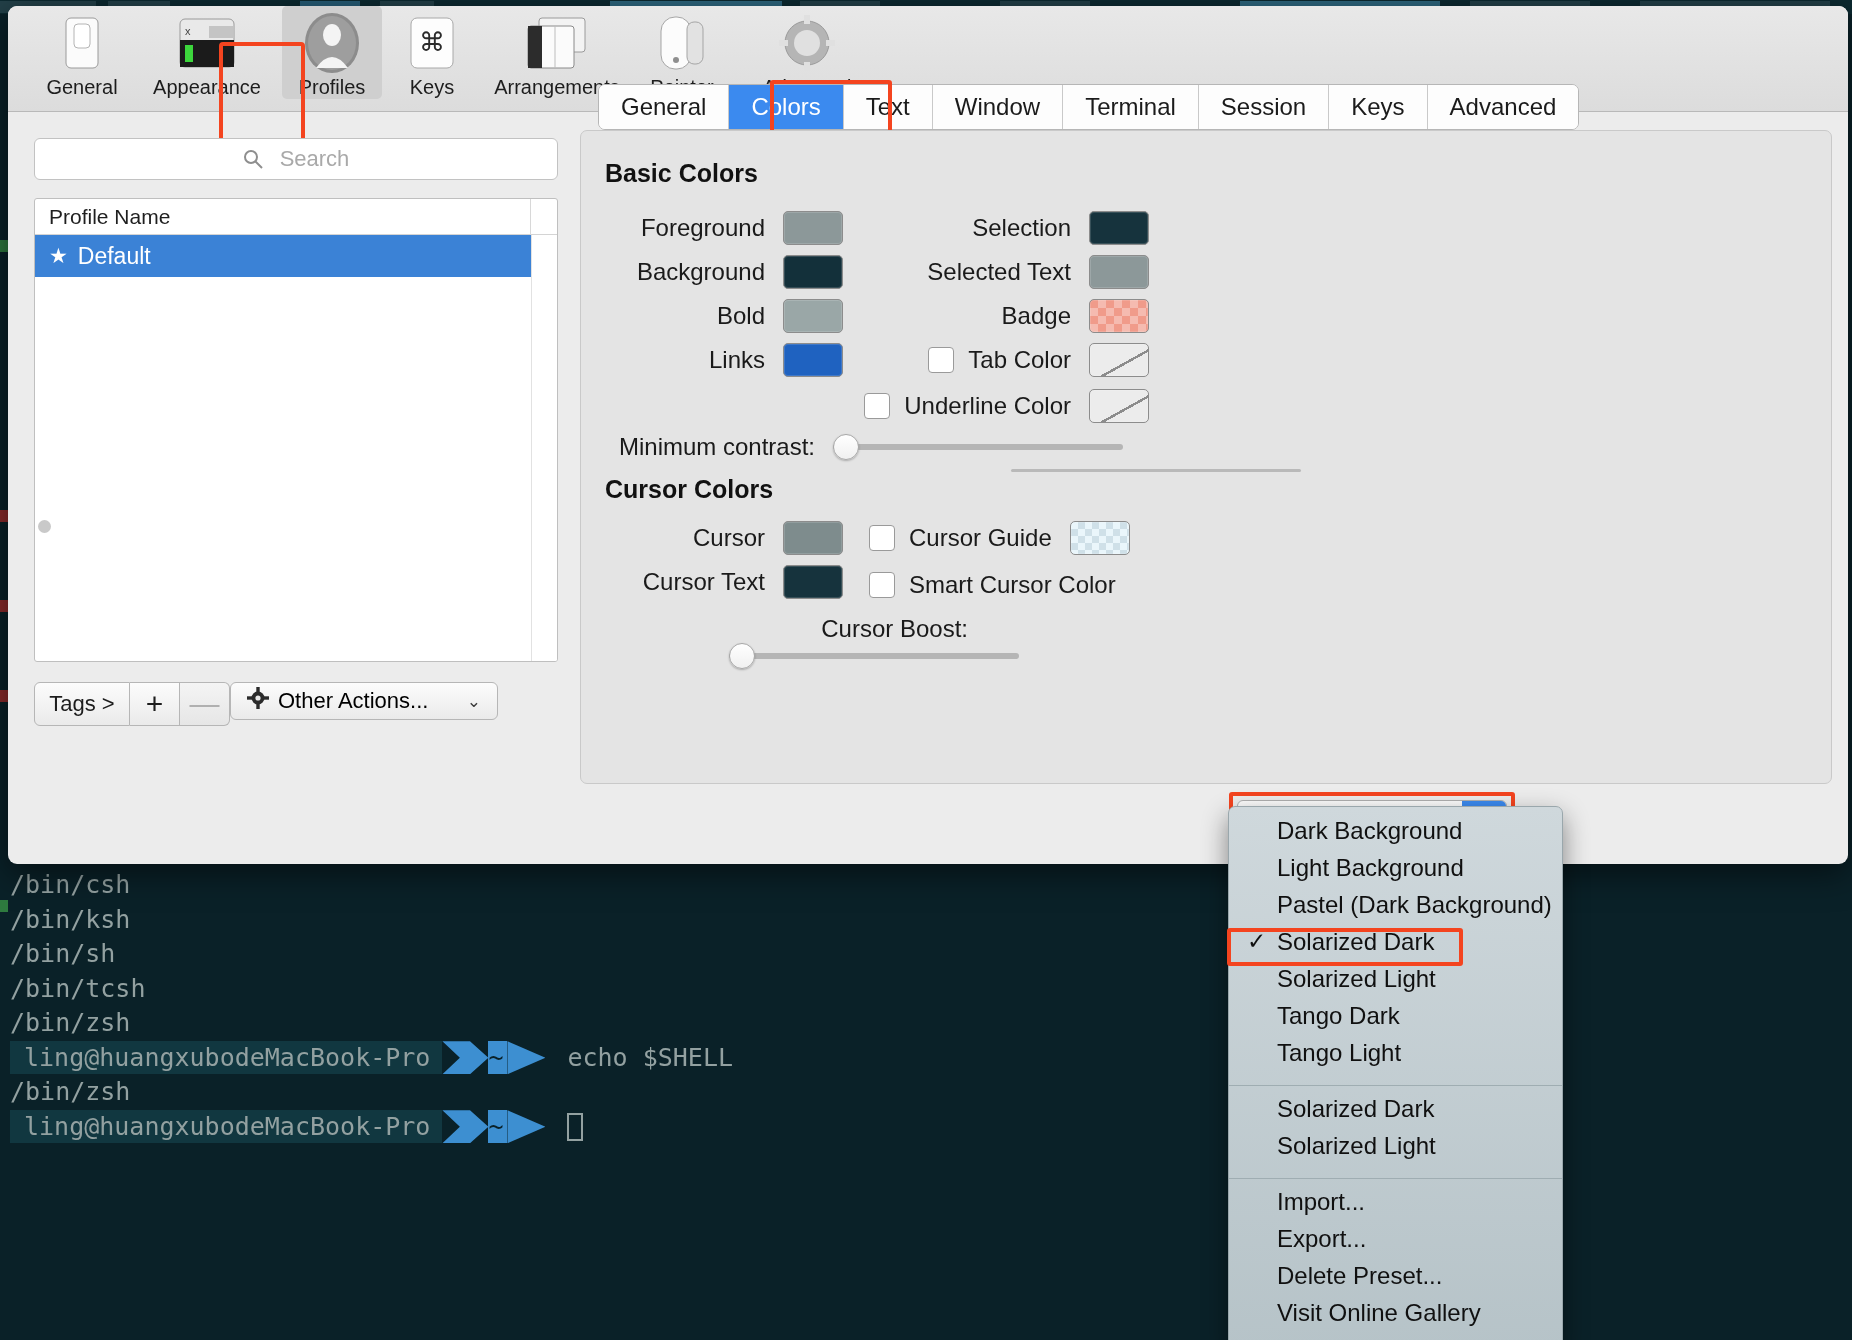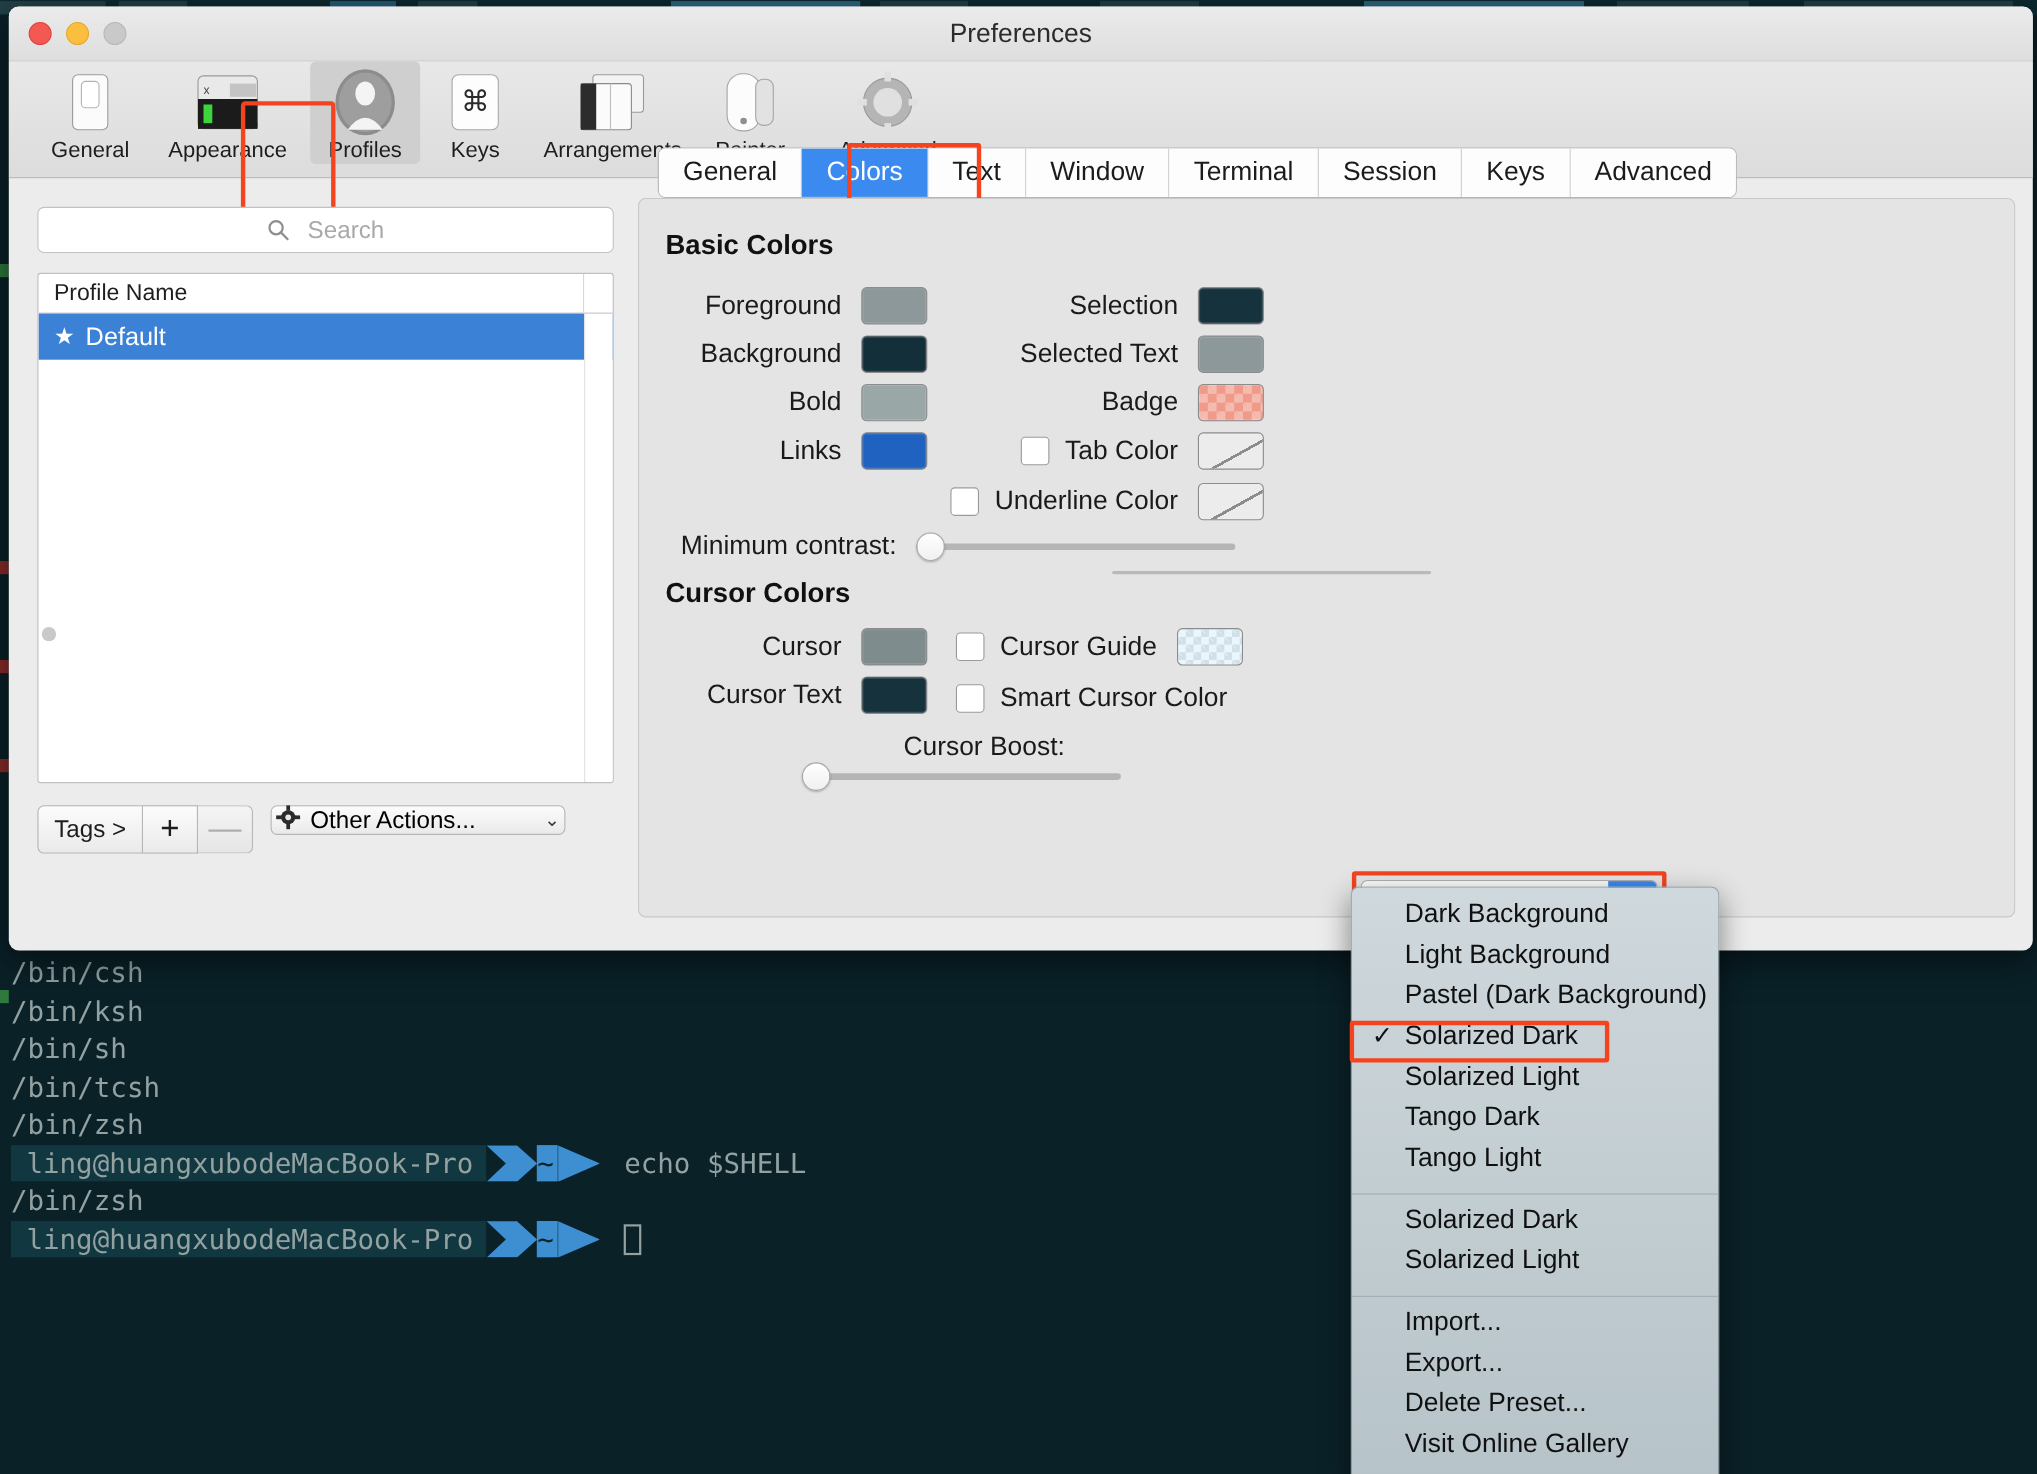--- a/index.html
+++ b/index.html
@@ -144,23 +144,23 @@
   .seg{
     height:44px; display:flex; align-items:center; justify-content:center;
     background:linear-gradient(#fcfcfc,#eaeaea);
     border:1px solid #b6b6b6; font-size:22px; color:#1d1d1d;
   }
   #seg-tags{ width:96px; border-radius:6px 0 0 6px; }
   #seg-plus{ width:50px; border-left:none; font-size:30px; }
   #seg-minus{ width:50px; border-left:none; border-radius:0 6px 6px 0;
               color:#b0b0b0; font-size:30px; background:linear-gradient(#f4f4f4,#e6e6e6);}
   #other-actions{
-    margin-left:16px; width:268px; height:27px; border-radius:6px;
+    margin-left:0; width:268px; height:38px; border-radius:6px;
     background:linear-gradient(#fcfcfc,#eaeaea); border:1px solid #b6b6b6;
-    display:flex; align-items:center; padding:0 4px; gap:9px; font-size:22px;
+    display:flex; align-items:center; padding:0 16px; gap:9px; font-size:22px;
   }
   #other-actions .chev{ margin-left:auto; font-size:17px; color:#3c3c3c; }
   #pane-handle{
     position:absolute; left:30px; top:408px; width:13px; height:13px;
     border-radius:50%; background:#c9c9c9;
   }
 
   
   #right-pane{ flex:1; position:relative; padding:0 22px 0 0; }
   #tabbar{
@@ -289,28 +289,20 @@
     <div class="sliver-mark" style="top:560px;background:#8c2b2b;"></div>
     <div class="sliver-mark" style="top:650px;background:#8c2b2b;"></div>
     <div class="sliver-mark" style="top:860px;background:#2e7a3f;"></div>
   </div>
 
   <div id="terminal-lines"><div class="tline">/bin/csh</div><div class="tline">/bin/ksh</div><div class="tline">/bin/sh</div><div class="tline">/bin/tcsh</div><div class="tline">/bin/zsh</div><div class="prompt-row"><span class="prompt-host">ling@huangxubodeMacBook-Pro</span><span class="prompt-arrow"></span><span class="prompt-tilde">~</span><span class="prompt-tail"></span><span class="prompt-cmd">echo $SHELL</span></div><div class="tline">/bin/zsh</div><div class="prompt-row"><span class="prompt-host">ling@huangxubodeMacBook-Pro</span><span class="prompt-arrow"></span><span class="prompt-tilde">~</span><span class="prompt-tail"></span><span class="cursor-block"></span></div></div>
 </div>
 
 <div id="prefs-window">
 
-  <div id="titlebar">
-    <div id="traffic">
-      <div class="tl red"></div>
-      <div class="tl yellow"></div>
-      <div class="tl green"></div>
-    </div>
-    <div id="window-title">Preferences</div>
-  </div>
 
   <div id="toolbar">
 
     <div class="tb-item">
       <div class="tb-ico">
         <svg width="34" height="52" viewBox="0 0 34 52">
           <rect x="1" y="1" width="32" height="50" rx="5" fill="#fbfbfb" stroke="#9a9a9a"></rect>
           <rect x="9" y="7" width="16" height="24" rx="4" fill="#ffffff" stroke="#b4b4b4"></rect>
         </svg>
       </div>

